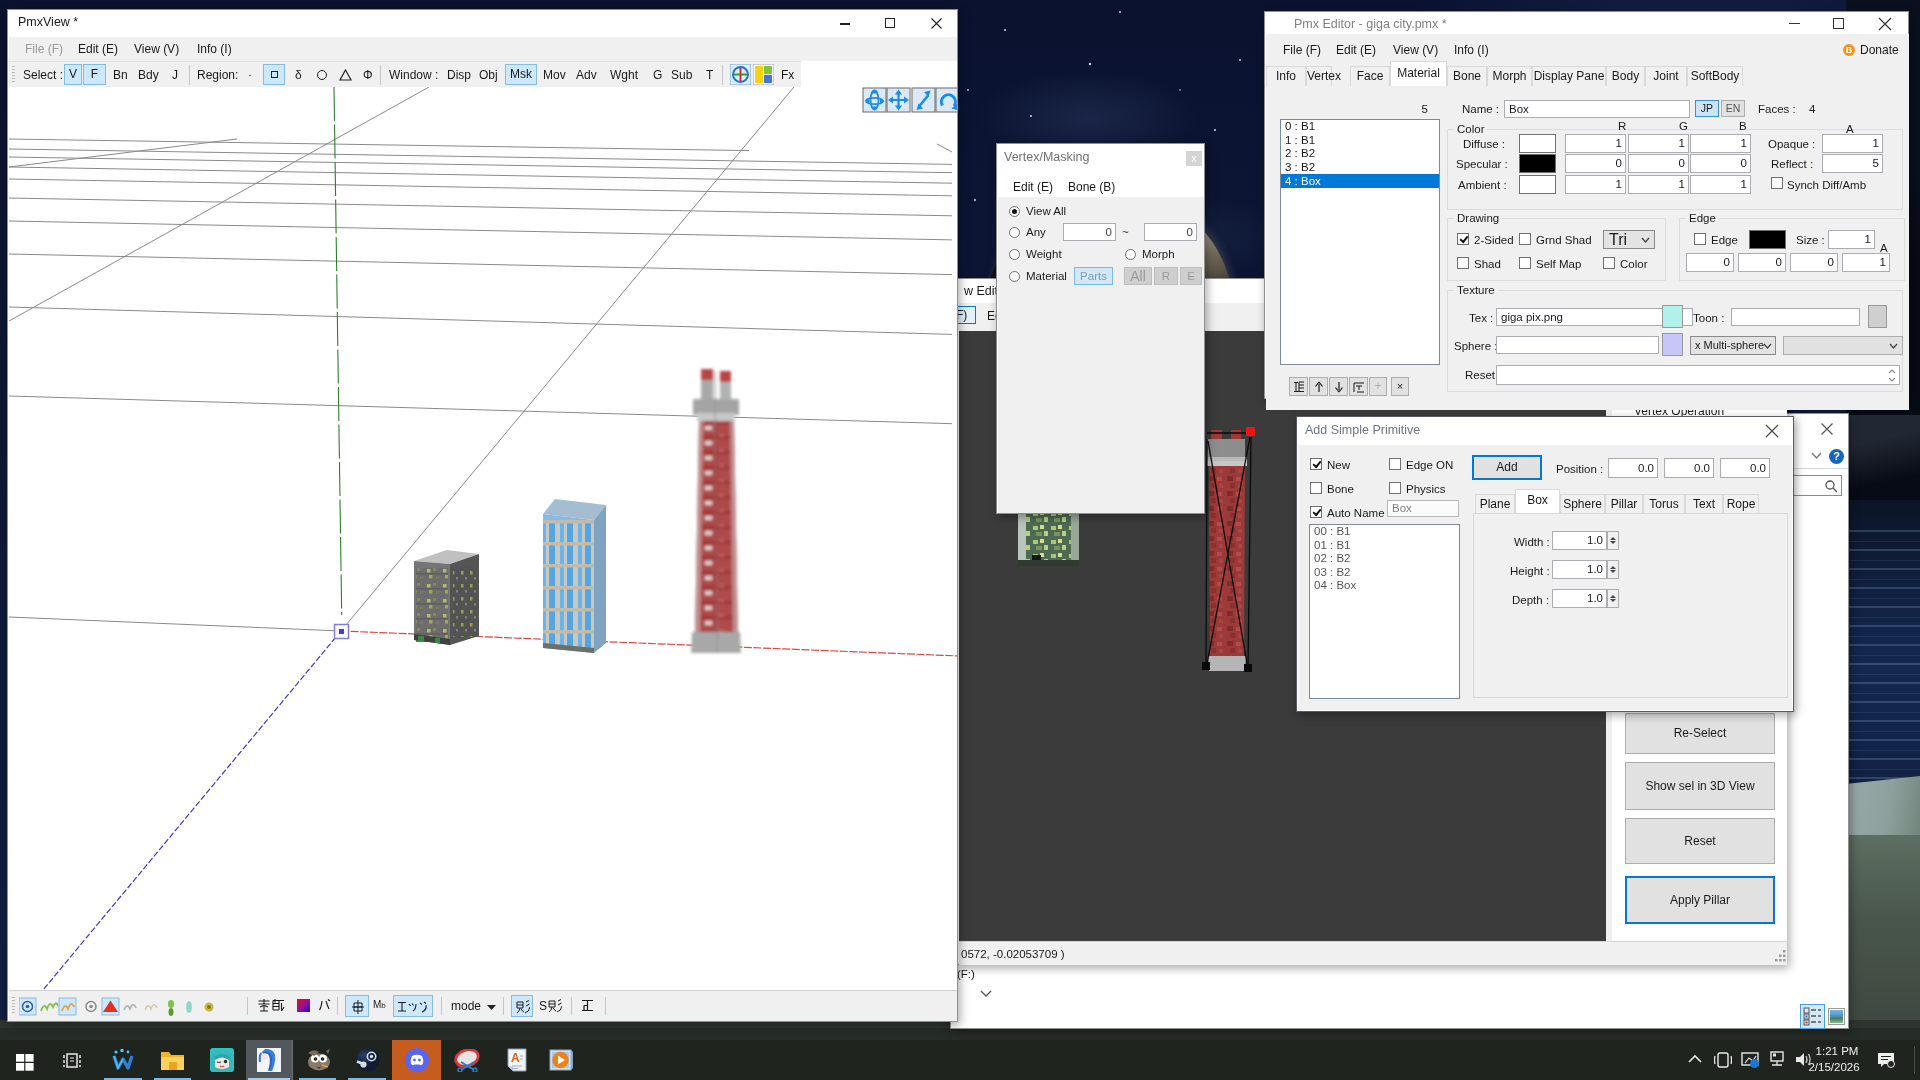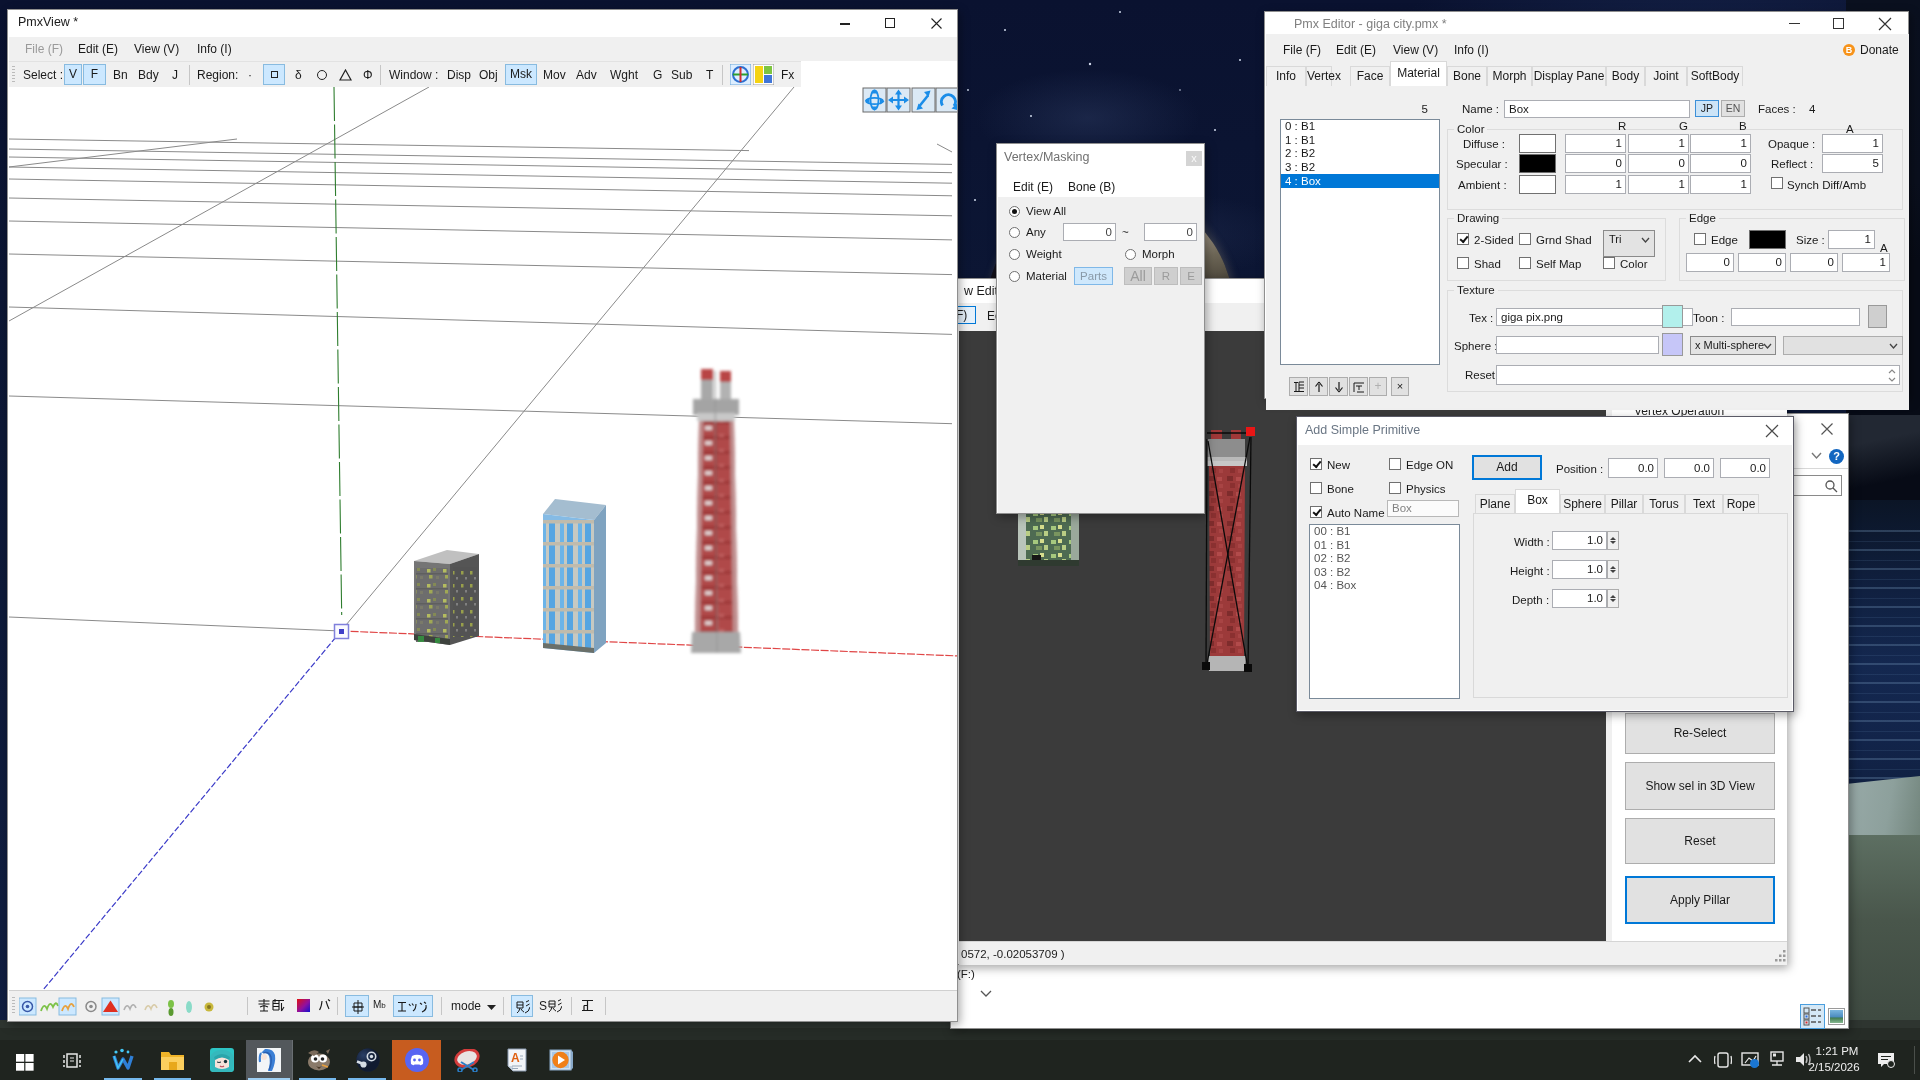--- a/index.html
+++ b/index.html
@@ -312,21 +312,21 @@
     <div class="chk" style="left:505px;top:91px"></div>
       <span class="lbl" style="left:521px;top:93px">Synch Diff/Amb</span>
 
     <div class="gb" style="left:181px;top:132px;width:219px;height:63px">
         <span>Drawing</span>
       </div>
     <div class="chk on" style="left:191px;top:147px"></div>
       <span class="lbl" style="left:208px;top:148px">2-Sided</span>
     <div class="chk" style="left:253px;top:147px"></div>
       <span class="lbl" style="left:270px;top:148px">Grnd Shad</span>
-    <div class="abs" style="left:337px;top:144px;width:52px;height:27px;background:#e3e3e3;border:1px solid #8a8a8a;font-size:11px;line-height:17px;padding-left:5px">Tri<svg class="abs" style="right:4px;top:6px" width="9" height="7">
+    <div class="abs" style="left:337px;top:144px;width:52px;height:19px;background:#e3e3e3;border:1px solid #8a8a8a;font-size:16px;line-height:17px;padding-left:5px">Tri<svg class="abs" style="right:4px;top:6px" width="9" height="7">
           <path d="M1 1 L4.5 5 L8 1" stroke="#444" stroke-width="1.3" fill="none"></path>
         </svg></div>
     <div class="chk" style="left:191px;top:171px"></div>
       <span class="lbl" style="left:208px;top:172px">Shad</span>
     <div class="chk" style="left:253px;top:171px"></div>
       <span class="lbl" style="left:270px;top:172px">Self Map</span>
     <div class="chk" style="left:337px;top:171px"></div>
       <span class="lbl" style="left:354px;top:172px">Color</span>
 
     <div class="gb" style="left:413px;top:132px;width:226px;height:63px">

